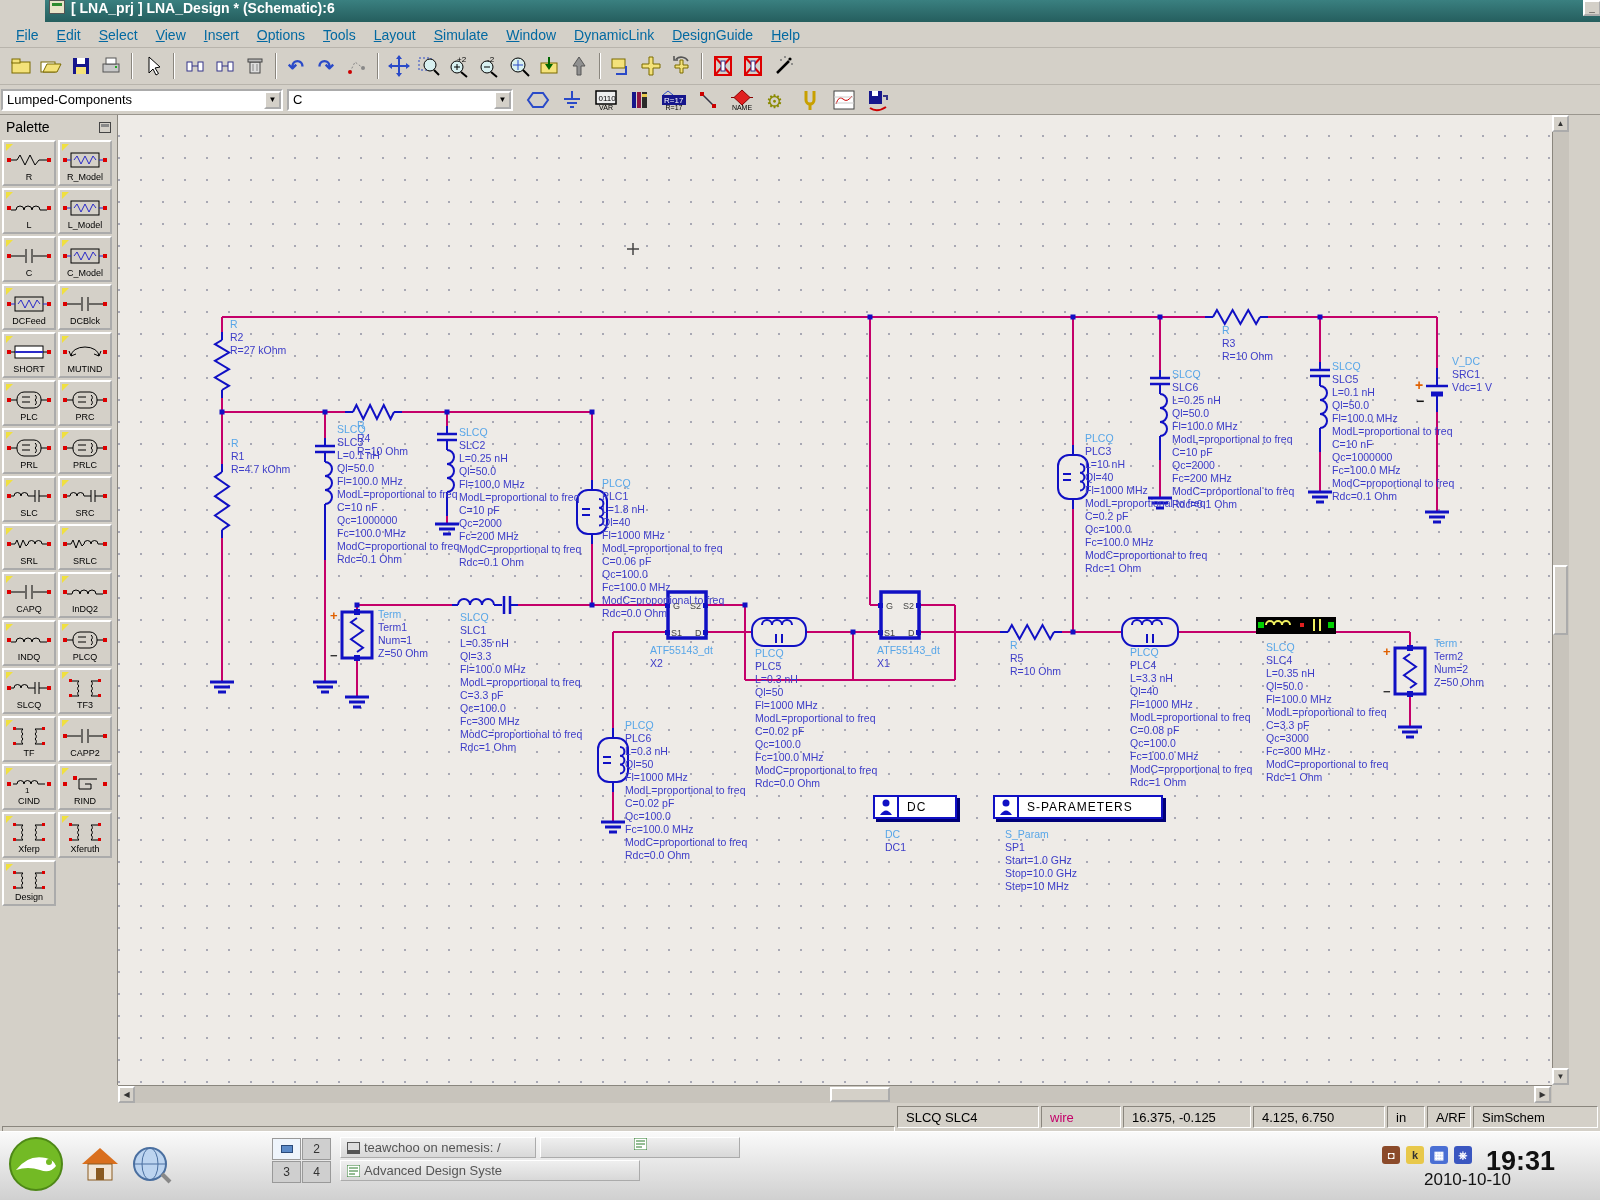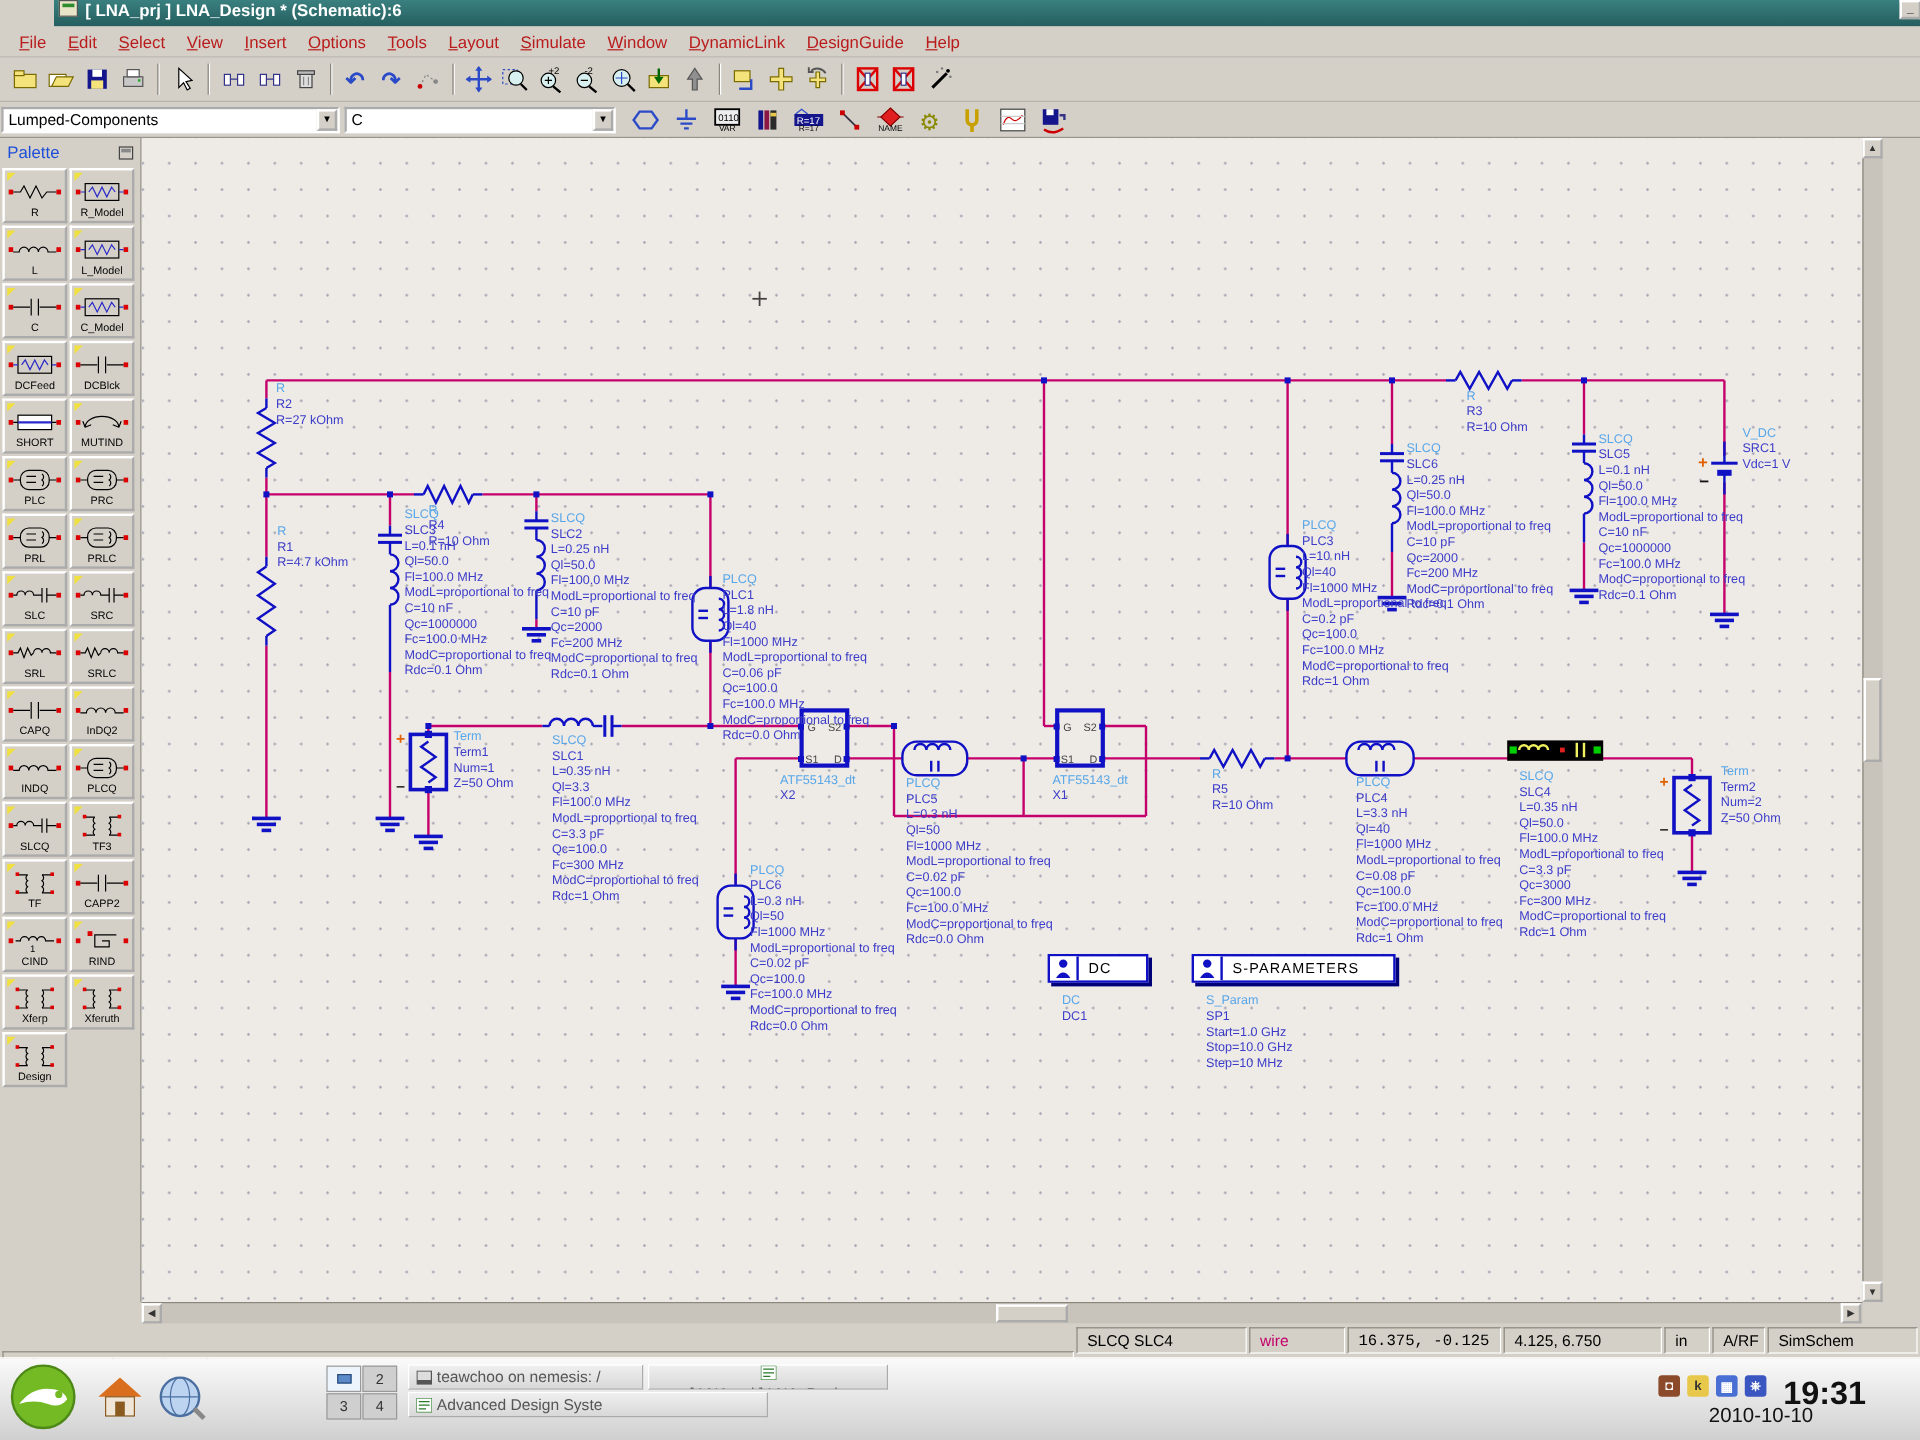--- a/index.html
+++ b/index.html
@@ -12,42 +12,42 @@
     padding:0 4px; font-size:14px; font-weight:bold;margin-left:45px; }
   .titlebar .wicon { width:16px; height:14px; background:#e8e4c8; border:1px solid #555;
     margin-right:6px; position:relative; }
   .titlebar .wicon::after{ content:""; position:absolute; left:2px; top:2px; width:10px; height:3px; background:#2e8b2e; }
   .winbtns { margin-left:auto; display:flex; gap:2px; }
   .winbtn { width:18px; height:16px; background:#d4d0c8; border:2px outset #fff; font-size:10px;
     line-height:12px; text-align:center; color:#000; font-weight:bold; }
 
   .menubar { position:absolute; left:0; top:22px; width:1600px; height:26px; background:#d4d0c8;
     display:flex; align-items:center; padding-left:8px; gap:2px; border-bottom:1px solid #b8b4ac; }
-  .menuitem { font-size:14px; padding:3px 8px; color:#b91c1c; }
+  .menuitem { font-size:14px; padding:3px 8px; color:#0369a1; }
   .menuitem u { text-decoration:underline; }
 
   .toolbar1 { position:absolute; left:0; top:48px; width:1600px; height:37px; background:#d4d0c8;
     display:flex; align-items:center; padding-left:6px; border-bottom:1px solid #b8b4ac; }
   .toolbar2 { position:absolute; left:0; top:85px; width:1600px; height:30px; background:#d4d0c8;
     display:flex; align-items:center; padding-left:1px; border-bottom:1px solid #9a968e; }
   .tbtn { width:30px; height:30px; display:flex; flex-direction:column; align-items:center;
     justify-content:center; }
   .tbtn svg { display:block; }
   .tbtn .tlbl { font-size:7px; line-height:7px; color:#000; margin-top:-2px; }
   .tsep { width:2px; height:26px; border-left:1px solid #8a867e; border-right:1px solid #fff; margin:0 5px; }
   .combo { height:22px; background:#fff; border:2px inset #fff; display:flex; align-items:center;
     font-size:13px; position:relative; padding-left:4px; color:#000; }
   .combo .arr { position:absolute; right:0; top:0; width:17px; height:18px; background:#d4d0c8;
     border:2px outset #fff; font-size:8px; text-align:center; line-height:14px; color:#000; }
 
   
   .palette { position:absolute; left:0; top:115px; width:118px; height:970px; background:#d4d0c8;
     border-right:1px solid #8a867e; padding:2px; }
   .pal-head { display:flex; justify-content:space-between; align-items:center; font-size:14px;
-    padding:2px 4px; color:#1d4ed8; }
+    padding:2px 4px; color:#000000; }
   .pal-detach { width:12px; height:11px; border:1px solid #444; background:#d4d0c8; position:relative; }
   .pal-detach::after{ content:""; position:absolute; left:1px; top:1px; right:1px; height:3px; background:#888; }
   .pal-grid { display:grid; grid-template-columns:54px 54px; gap:2px; margin-top:3px; }
   .pal-btn { width:54px; height:46px; background:#d4d0c8; border:2px outset #fff; position:relative;
     display:flex; flex-direction:column; align-items:center; justify-content:flex-end; padding-bottom:2px; }
   .pal-btn::before { content:""; position:absolute; left:2px; top:2px; border-left:7px solid #f0e040;
     border-bottom:7px solid transparent; }
   .pal-btn .plbl { font-size:9px; line-height:10px; color:#000; }
   .pal-btn svg { margin-bottom:1px; }
 
@@ -1171,21 +1171,21 @@
     <span class="sbtn" style="left:0; top:0;">◀</span>
     <span class="sbtn" style="left:1416px; top:0;">▶</span>
     <span class="hthumb"></span>
   </div>
   <div class="rfill"></div>
 
   <div class="statusbar">
     <span class="scell" style="width:893px;margin-top:40px;">Select: Enter the starting point</span>
     <span class="scell" style="width:142px;">SLCQ SLC4</span>
     <span class="scell" style="width:80px; color:#c4006a;">wire</span>
-    <span class="scell" style="width:128px;font-family:Liberation Mono, monospace;">16.375, -0.125</span>
+    <span class="scell" style="width:128px;">16.375, -0.125</span>
     <span class="scell" style="width:132px;">4.125, 6.750</span>
     <span class="scell" style="width:38px;">in</span>
     <span class="scell" style="width:44px;">A/RF</span>
     <span class="scell" style="flex:1;">SimSchem</span>
   </div>
 
   <div class="taskbar">
     <span class="tb-launch" style="left:8px;">
       <svg width="56" height="56">
         <circle cx="28" cy="28" r="26" fill="#73ba25" stroke="#4e8817" stroke-width="2"></circle>

